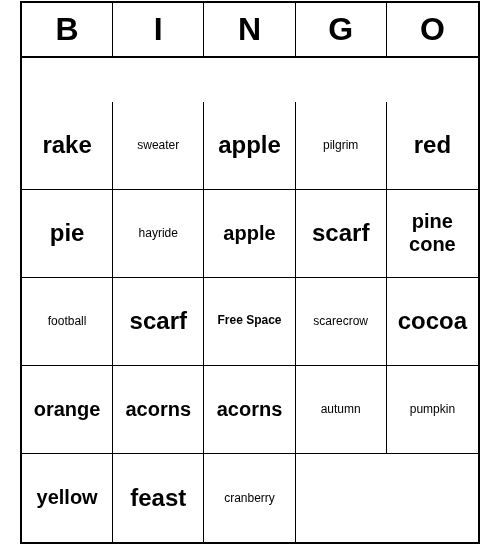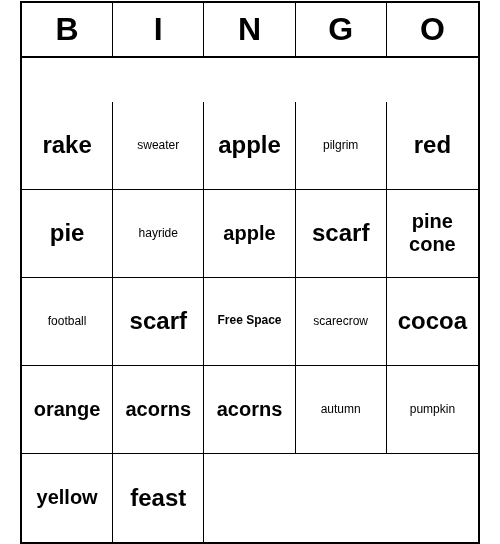--- a/index.html
+++ b/index.html
@@ -111,14 +111,15 @@
       <div class="bingo-cell free-space">Free Space</div>
       <div class="bingo-cell ">scarecrow</div>
       <div class="bingo-cell large-text">cocoa</div>
       <div class="bingo-cell medium-text">orange</div>
       <div class="bingo-cell medium-text">acorns</div>
       <div class="bingo-cell medium-text">acorns</div>
       <div class="bingo-cell ">autumn</div>
       <div class="bingo-cell ">pumpkin</div>
       <div class="bingo-cell medium-text">yellow</div>
       <div class="bingo-cell large-text">feast</div>
+      <div class="bingo-cell ">cranberry</div>
     </div>
 </div>
 
 </body></html>

